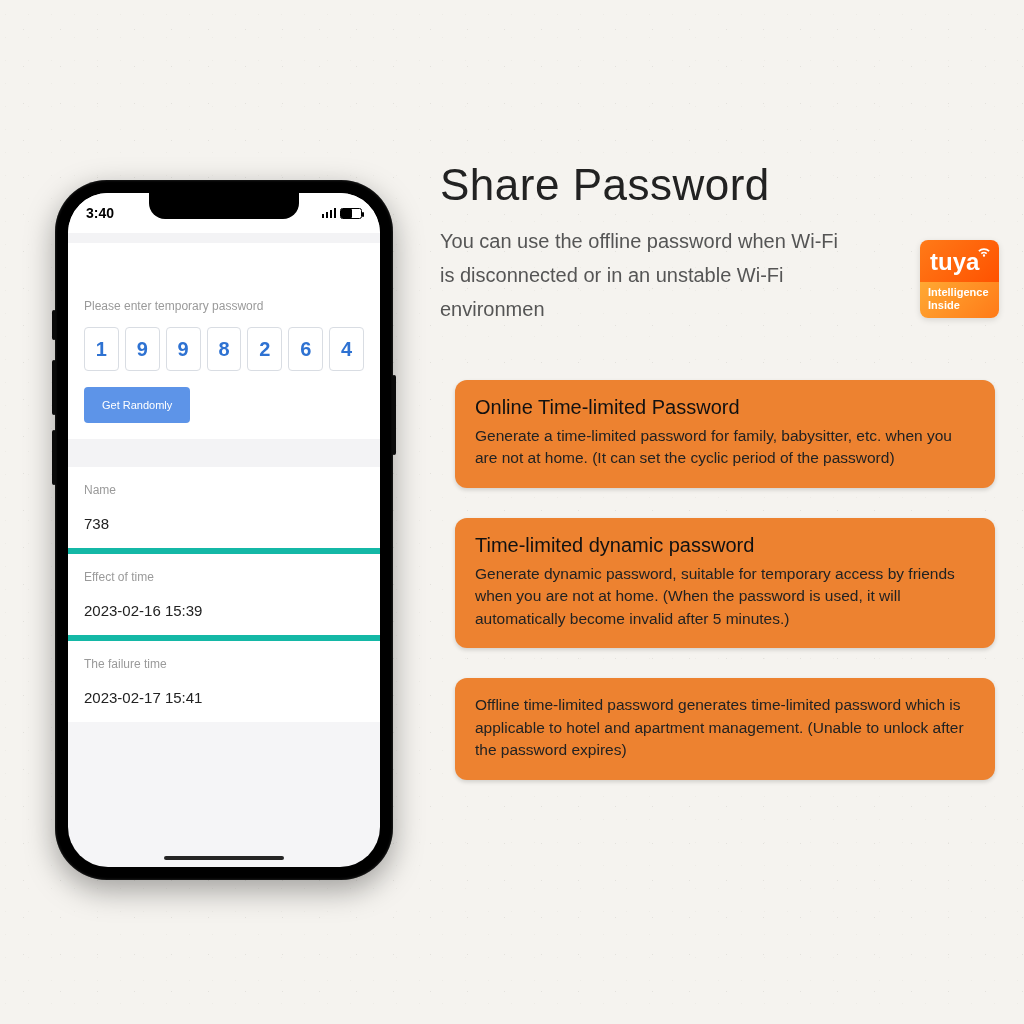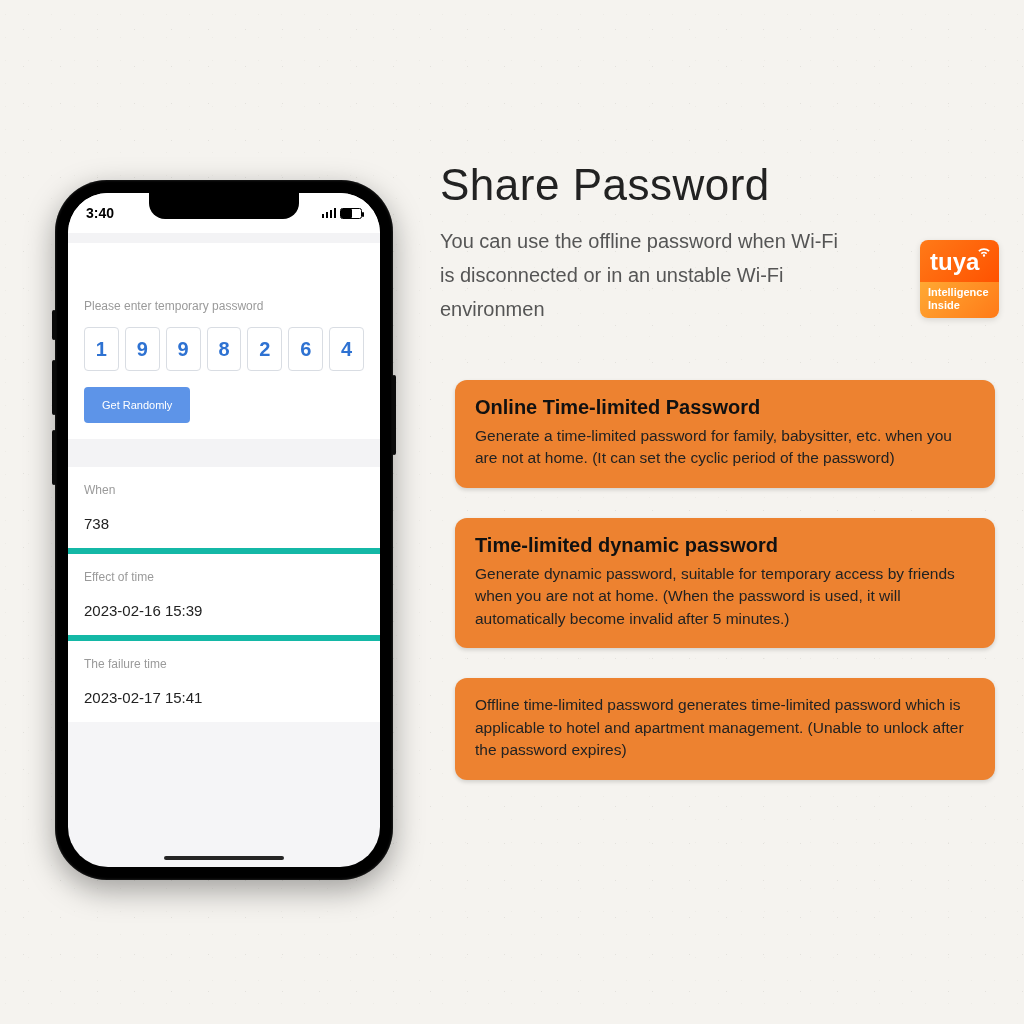--- a/index.html
+++ b/index.html
@@ -21,21 +21,21 @@
 .title { font-size: 44px; font-weight: 500; color: #222; letter-spacing: .5px; margin-bottom: 14px; }
 .subtitle { font-size: 20px; color: #555; line-height: 1.7; max-width: 400px; }
 
 .badge { position: absolute; right: 25px; top: 240px; width: 79px; border-radius: 8px; overflow: hidden; box-shadow: 0 2px 6px rgba(0,0,0,.12); }
 .badge-top { background: linear-gradient(135deg,#ff7a18,#ff5200); color:#fff; font-weight:700; font-size:24px; padding: 8px 10px 6px; position:relative; }
 .badge-top .wifi { position:absolute; top:6px; right:8px; font-size:12px; }
 .badge-bot { background: linear-gradient(135deg,#ffa933,#ff7a18); color:#fff; font-size:11px; font-weight:600; padding:4px 8px 6px; line-height:1.2; }
 
 .cards { position:absolute; left:455px; top:380px; width:540px; display:flex; flex-direction:column; gap:30px; }
 .card { background:#ed8230; color:#222; border-radius:12px; padding:16px 20px 18px; box-shadow: 0 2px 4px rgba(0,0,0,.15); }
-.card h3 { font-size:20px; font-weight:700; margin-bottom:6px; color:#111; }
+.card h3 { font-size:20px; font-weight:400; margin-bottom:6px; color:#111; }
 .card p { font-size:15.5px; line-height:1.45; color:#222; }
 
 
 .phone { position:absolute; left:55px; top:180px; width:338px; height:700px; border-radius:52px; background:#000; padding:13px; box-shadow: 0 10px 30px rgba(0,0,0,.35), inset 0 0 3px #333; }
 .phone .bezel-btn { position:absolute; background:#0a0a0a; border-radius:2px; }
 .btn-l1 { left:-3px; top:130px; width:4px; height:30px; }
 .btn-l2 { left:-3px; top:180px; width:4px; height:55px; }
 .btn-l3 { left:-3px; top:250px; width:4px; height:55px; }
 .btn-r  { right:-3px; top:195px; width:4px; height:80px; }
 
@@ -143,21 +143,21 @@
           <div class="cell">2</div>
           <div class="cell">6</div>
           <div class="cell">4</div>
         </div>
         <button class="getrand">Get Randomly</button>
       </div>
 
       <div class="gap" style="height:28px"></div>
 
       <div class="section">
-        <div class="field-label">When</div>
+        <div class="field-label">Name</div>
         <div class="field-value">738</div>
       </div>
 
       <div class="section bordered">
         <div class="field-label">Effect of time</div>
         <div class="field-value">2023-02-16 15:39</div>
       </div>
 
       <div class="section bordered">
         <div class="field-label">The failure time</div>

